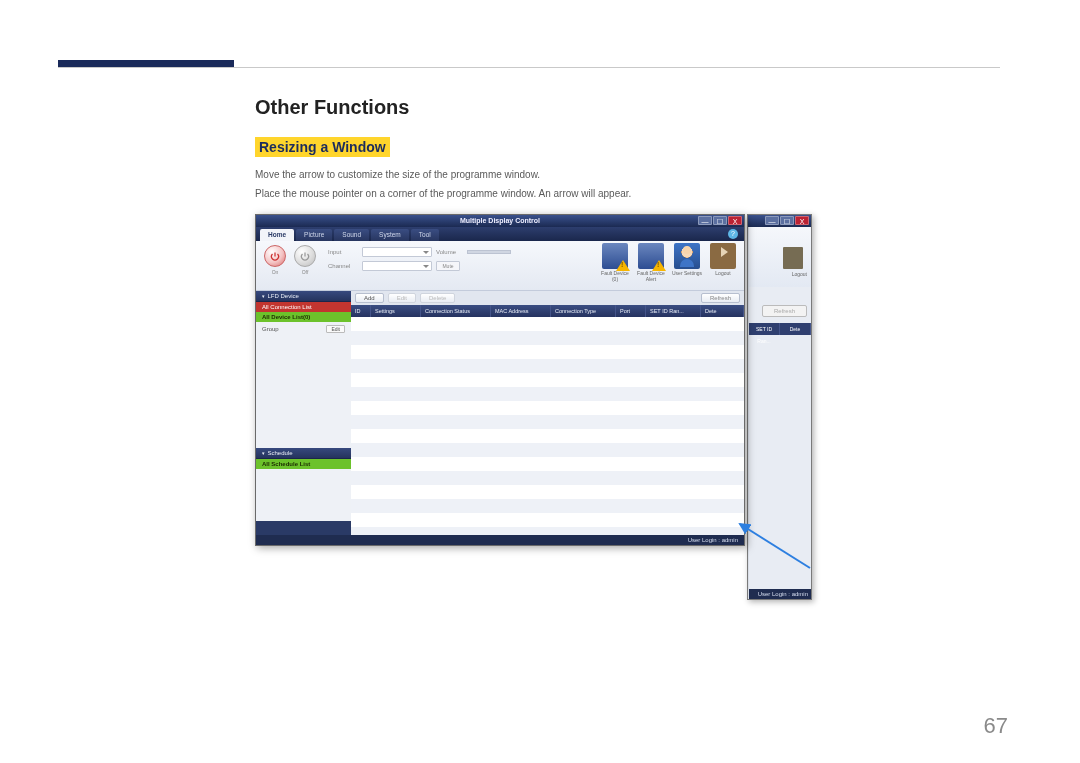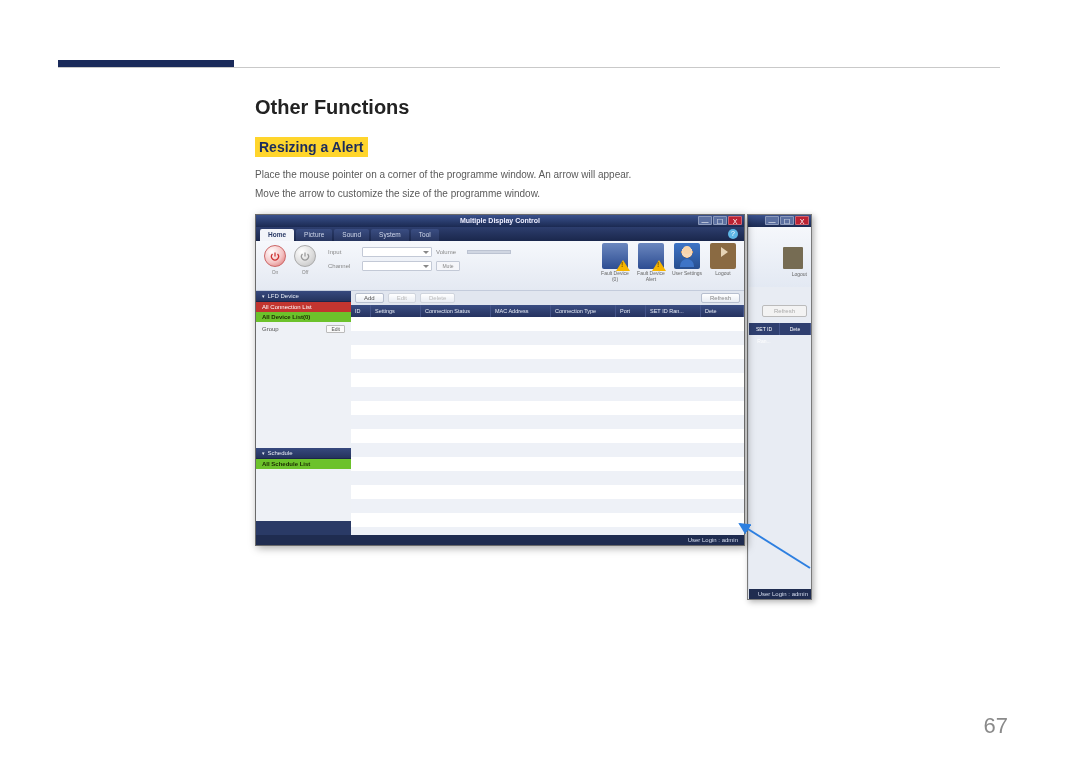--- a/index.html
+++ b/index.html
@@ -87,23 +87,23 @@
 </style>
 </head>
 <body>
 
 <div class="page">
   <div class="top-bar"></div>
   <div class="top-rule"></div>
 
   <div class="content">
     <h1>Other Functions</h1>
-    <h2>Resizing a Alert</h2>
+    <h2>Resizing a Window</h2>
+    <p class="instr">Move the arrow to customize the size of the programme window.</p>
     <p class="instr">Place the mouse pointer on a corner of the programme window. An arrow will appear.</p>
-    <p class="instr">Move the arrow to customize the size of the programme window.</p>
 
     <div class="shotwrap">
 
       <div class="bgwin">
         <div class="tb"></div>
         <div class="btns">
           <div class="wbtn min">—</div>
           <div class="wbtn max">☐</div>
           <div class="wbtn cl">X</div>
         </div>

